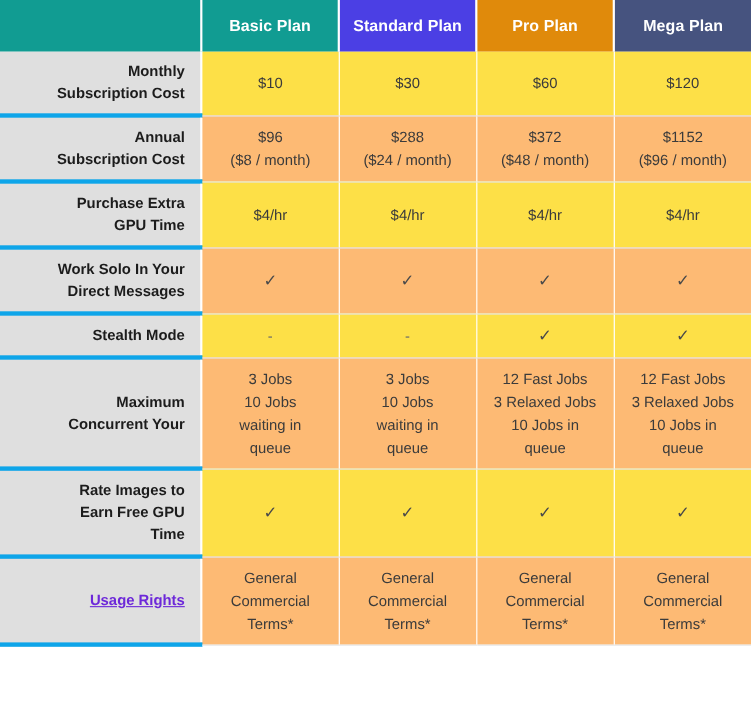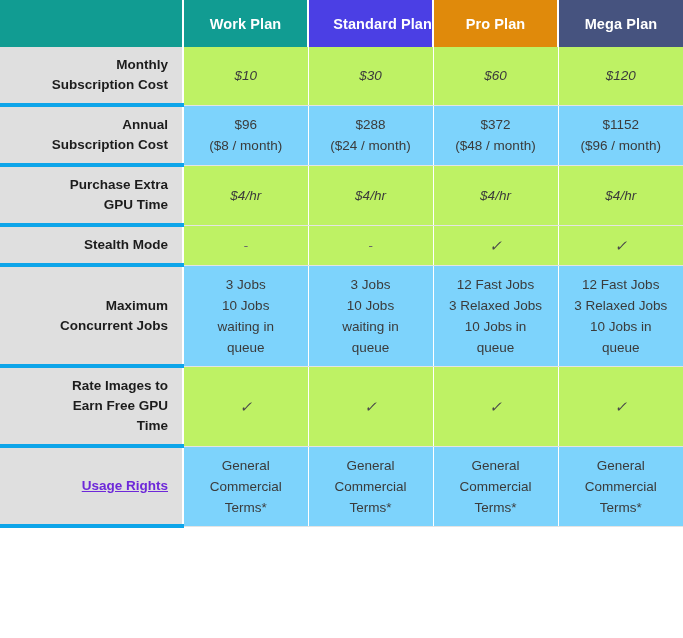--- a/index.html
+++ b/index.html
@@ -41,21 +41,20 @@
     background: #119C92;
     border-right: 2px solid #ffffff;
   }
   th.plan-basic {
     background: #119C92;
     border-right: 2px solid #ffffff;
   }
   th.plan-standard {
     background: #4B3FE4;
     border-right: 2px solid #ffffff;
-    text-align: right;
   }
   th.plan-pro {
     background: #E08A0B;
     border-right: 2px solid #ffffff;
   }
   th.plan-mega {
     background: #46537F;
   }
 
   
@@ -78,22 +77,22 @@
     border-right: 2px solid #ffffff;
     border-bottom: 4px solid #0ea5e9;
   }
   td.value-cell {
     color: #3b3b3b;
     font-size: 13.5px;
     line-height: 21px;
     text-align: center;
     padding: 8px 6px;
   }
-  tr.row-white td.value-cell { background: #bef264; font-style: italic; }
-  tr.row-gray  td.value-cell { background: #7dd3fc; }
+  tr.row-white td.value-cell { background: #fde047; }
+  tr.row-gray  td.value-cell { background: #fdba74; }
 
   .mark {
     font-size: 15px;
     color: #4a4a4a;
     line-height: 21px;
   }
   .dash {
     font-size: 13.5px;
     color: #6a6a6a;
   }
@@ -113,21 +112,21 @@
   <colgroup>
     <col class="feature-col">
     <col class="plan-col">
     <col class="plan-col">
     <col class="plan-col">
     <col class="plan-col">
   </colgroup>
   <thead>
     <tr>
       <th class="corner-cell"></th>
-      <th class="plan-basic">Work Plan</th>
+      <th class="plan-basic">Basic Plan</th>
       <th class="plan-standard">Standard Plan</th>
       <th class="plan-pro">Pro Plan</th>
       <th class="plan-mega">Mega Plan</th>
     </tr>
   </thead>
   <tbody id="table-body">
       <tr class="row-white">
         <td class="feature-cell">
           <div class="cell-lines">
             <span>Monthly</span>
@@ -208,20 +207,48 @@
           <div class="cell-lines">
             <span class="">$4/hr</span>
           </div>
         </td>
         <td class="value-cell">
           <div class="cell-lines">
             <span class="">$4/hr</span>
           </div>
         </td>
       </tr>
+      <tr class="row-gray">
+        <td class="feature-cell">
+          <div class="cell-lines">
+            <span>Work Solo In Your</span>
+            <span>Direct Messages</span>
+          </div>
+        </td>
+        <td class="value-cell">
+          <div class="cell-lines">
+            <span class="mark">✓</span>
+          </div>
+        </td>
+        <td class="value-cell">
+          <div class="cell-lines">
+            <span class="mark">✓</span>
+          </div>
+        </td>
+        <td class="value-cell">
+          <div class="cell-lines">
+            <span class="mark">✓</span>
+          </div>
+        </td>
+        <td class="value-cell">
+          <div class="cell-lines">
+            <span class="mark">✓</span>
+          </div>
+        </td>
+      </tr>
       <tr class="row-white">
         <td class="feature-cell">
           <div class="cell-lines">
             <span>Stealth Mode</span>
           </div>
         </td>
         <td class="value-cell">
           <div class="cell-lines">
             <span class="dash">-</span>
           </div>
@@ -239,21 +266,21 @@
         <td class="value-cell">
           <div class="cell-lines">
             <span class="mark">✓</span>
           </div>
         </td>
       </tr>
       <tr class="row-gray">
         <td class="feature-cell">
           <div class="cell-lines">
             <span>Maximum</span>
-            <span>Concurrent Jobs</span>
+            <span>Concurrent Your</span>
           </div>
         </td>
         <td class="value-cell">
           <div class="cell-lines">
             <span class="">3 Jobs</span>
             <span class="">10 Jobs</span>
             <span class="">waiting in</span>
             <span class="">queue</span>
           </div>
         </td>

